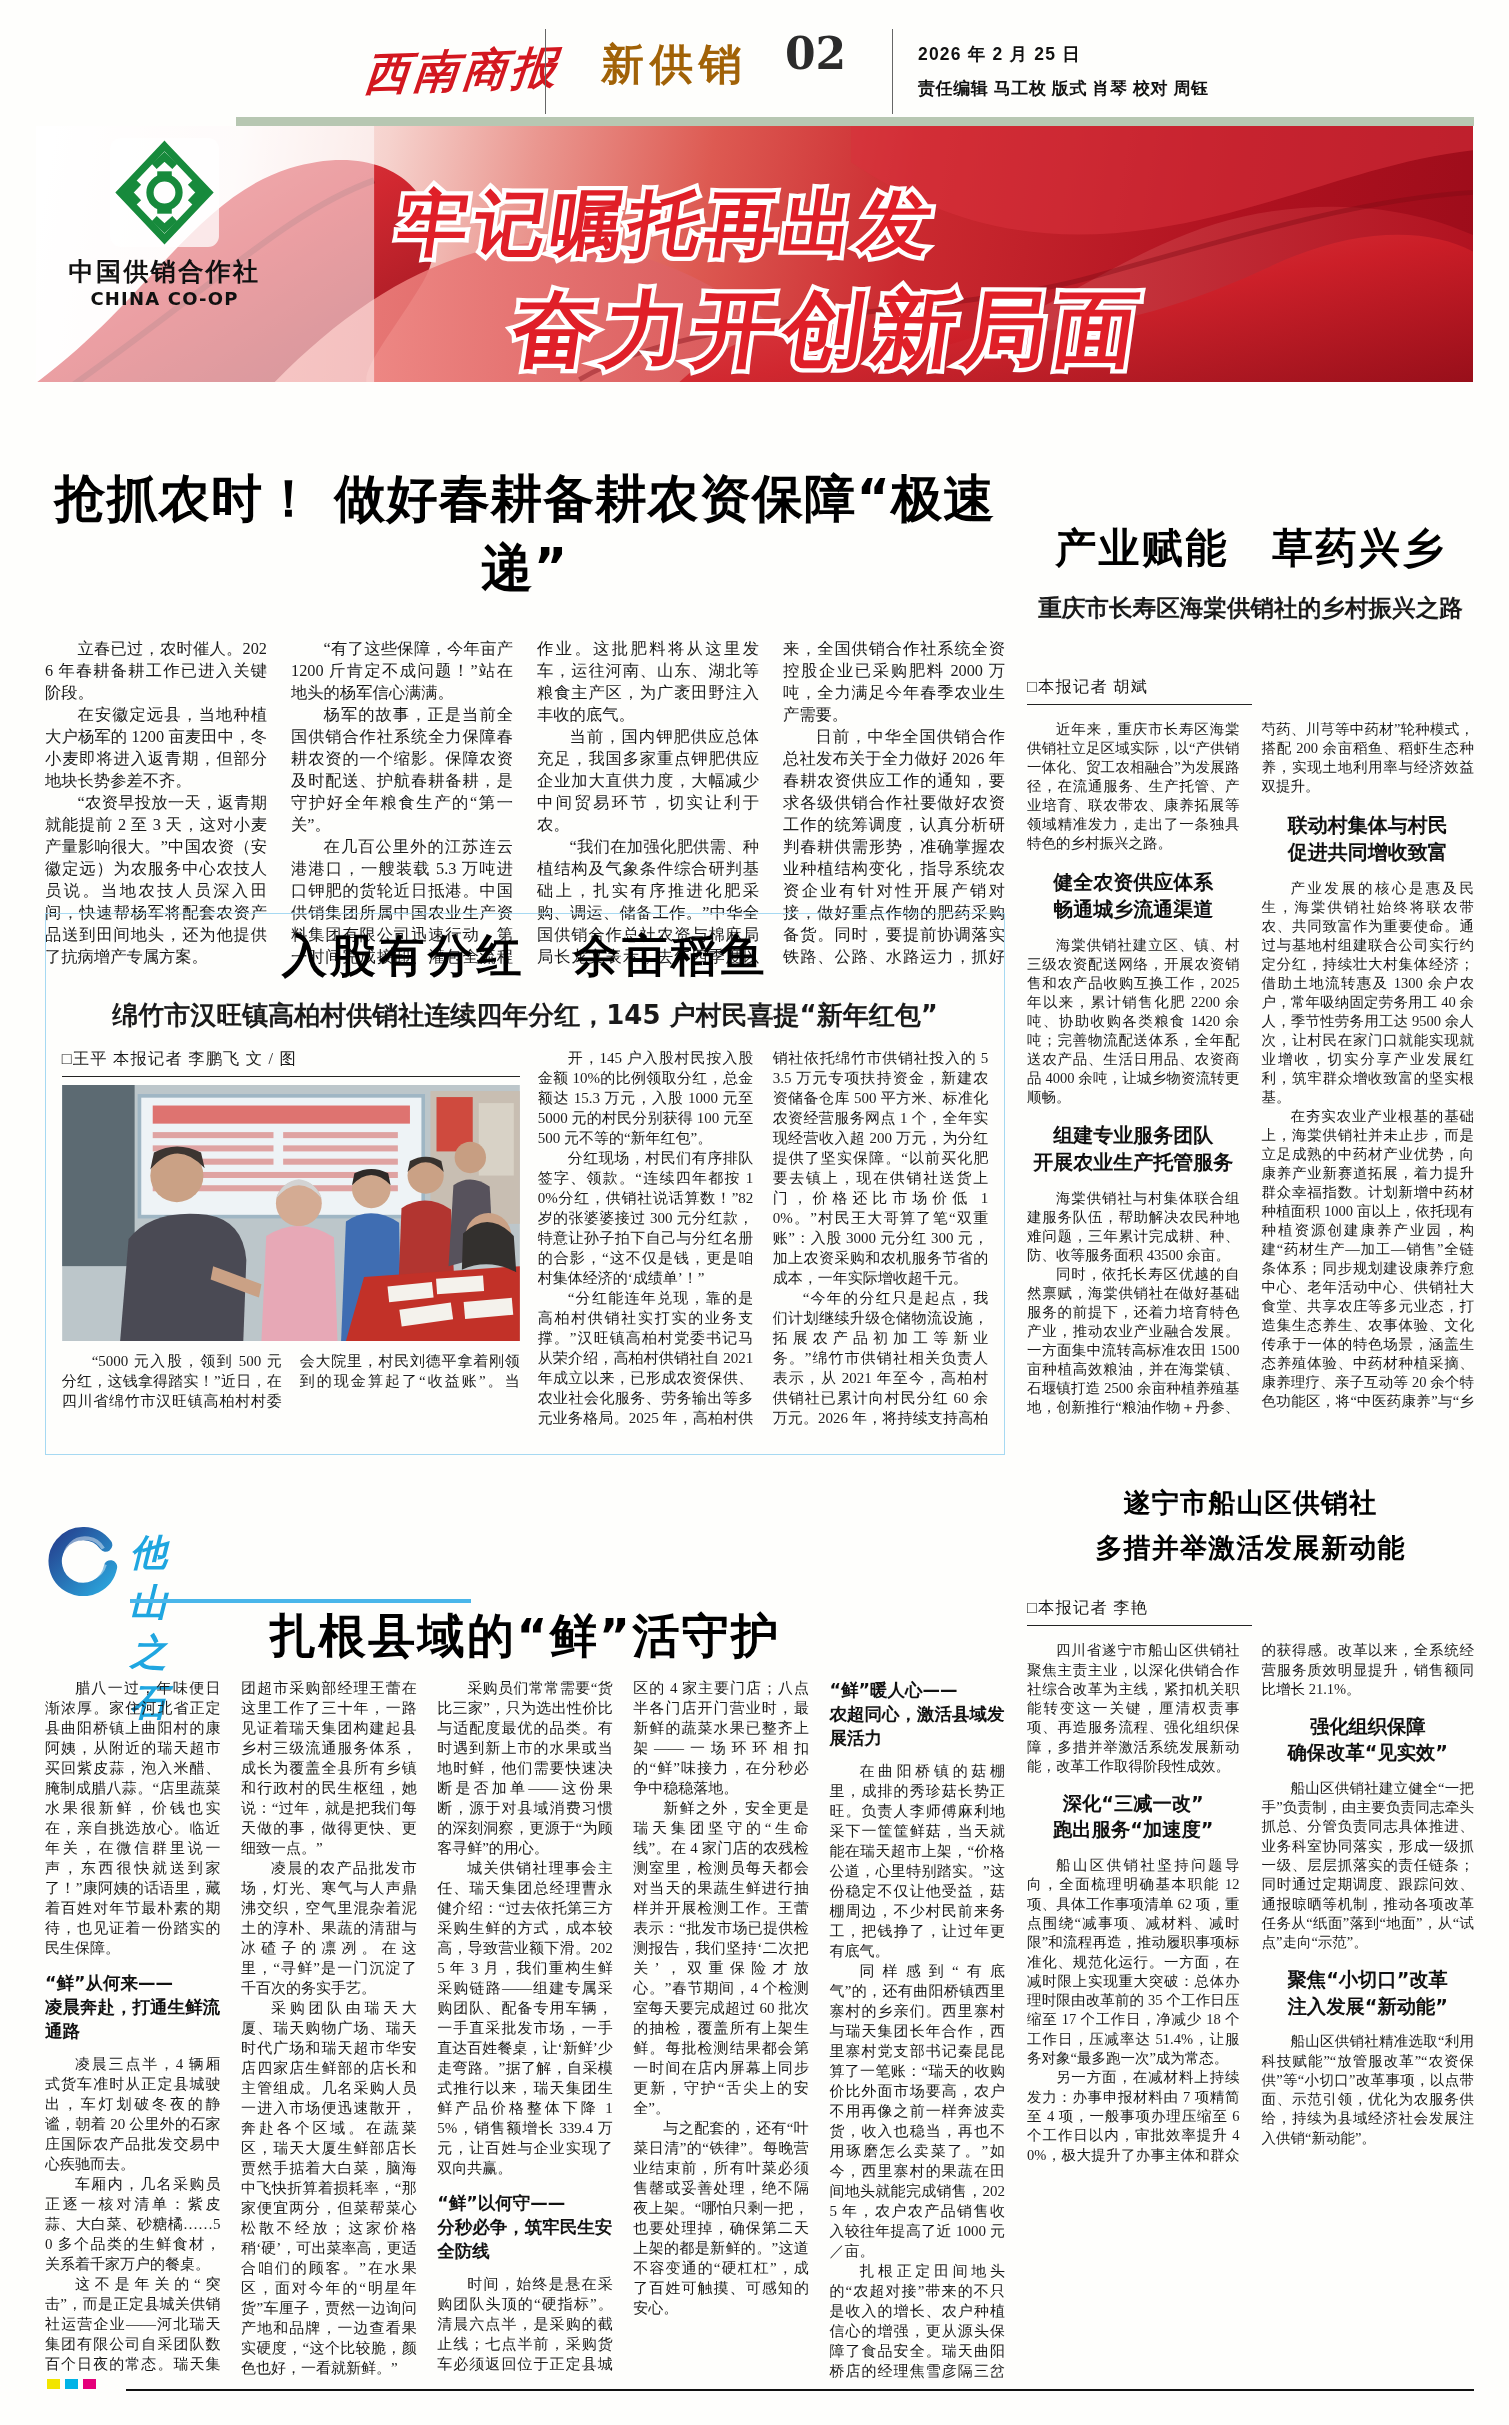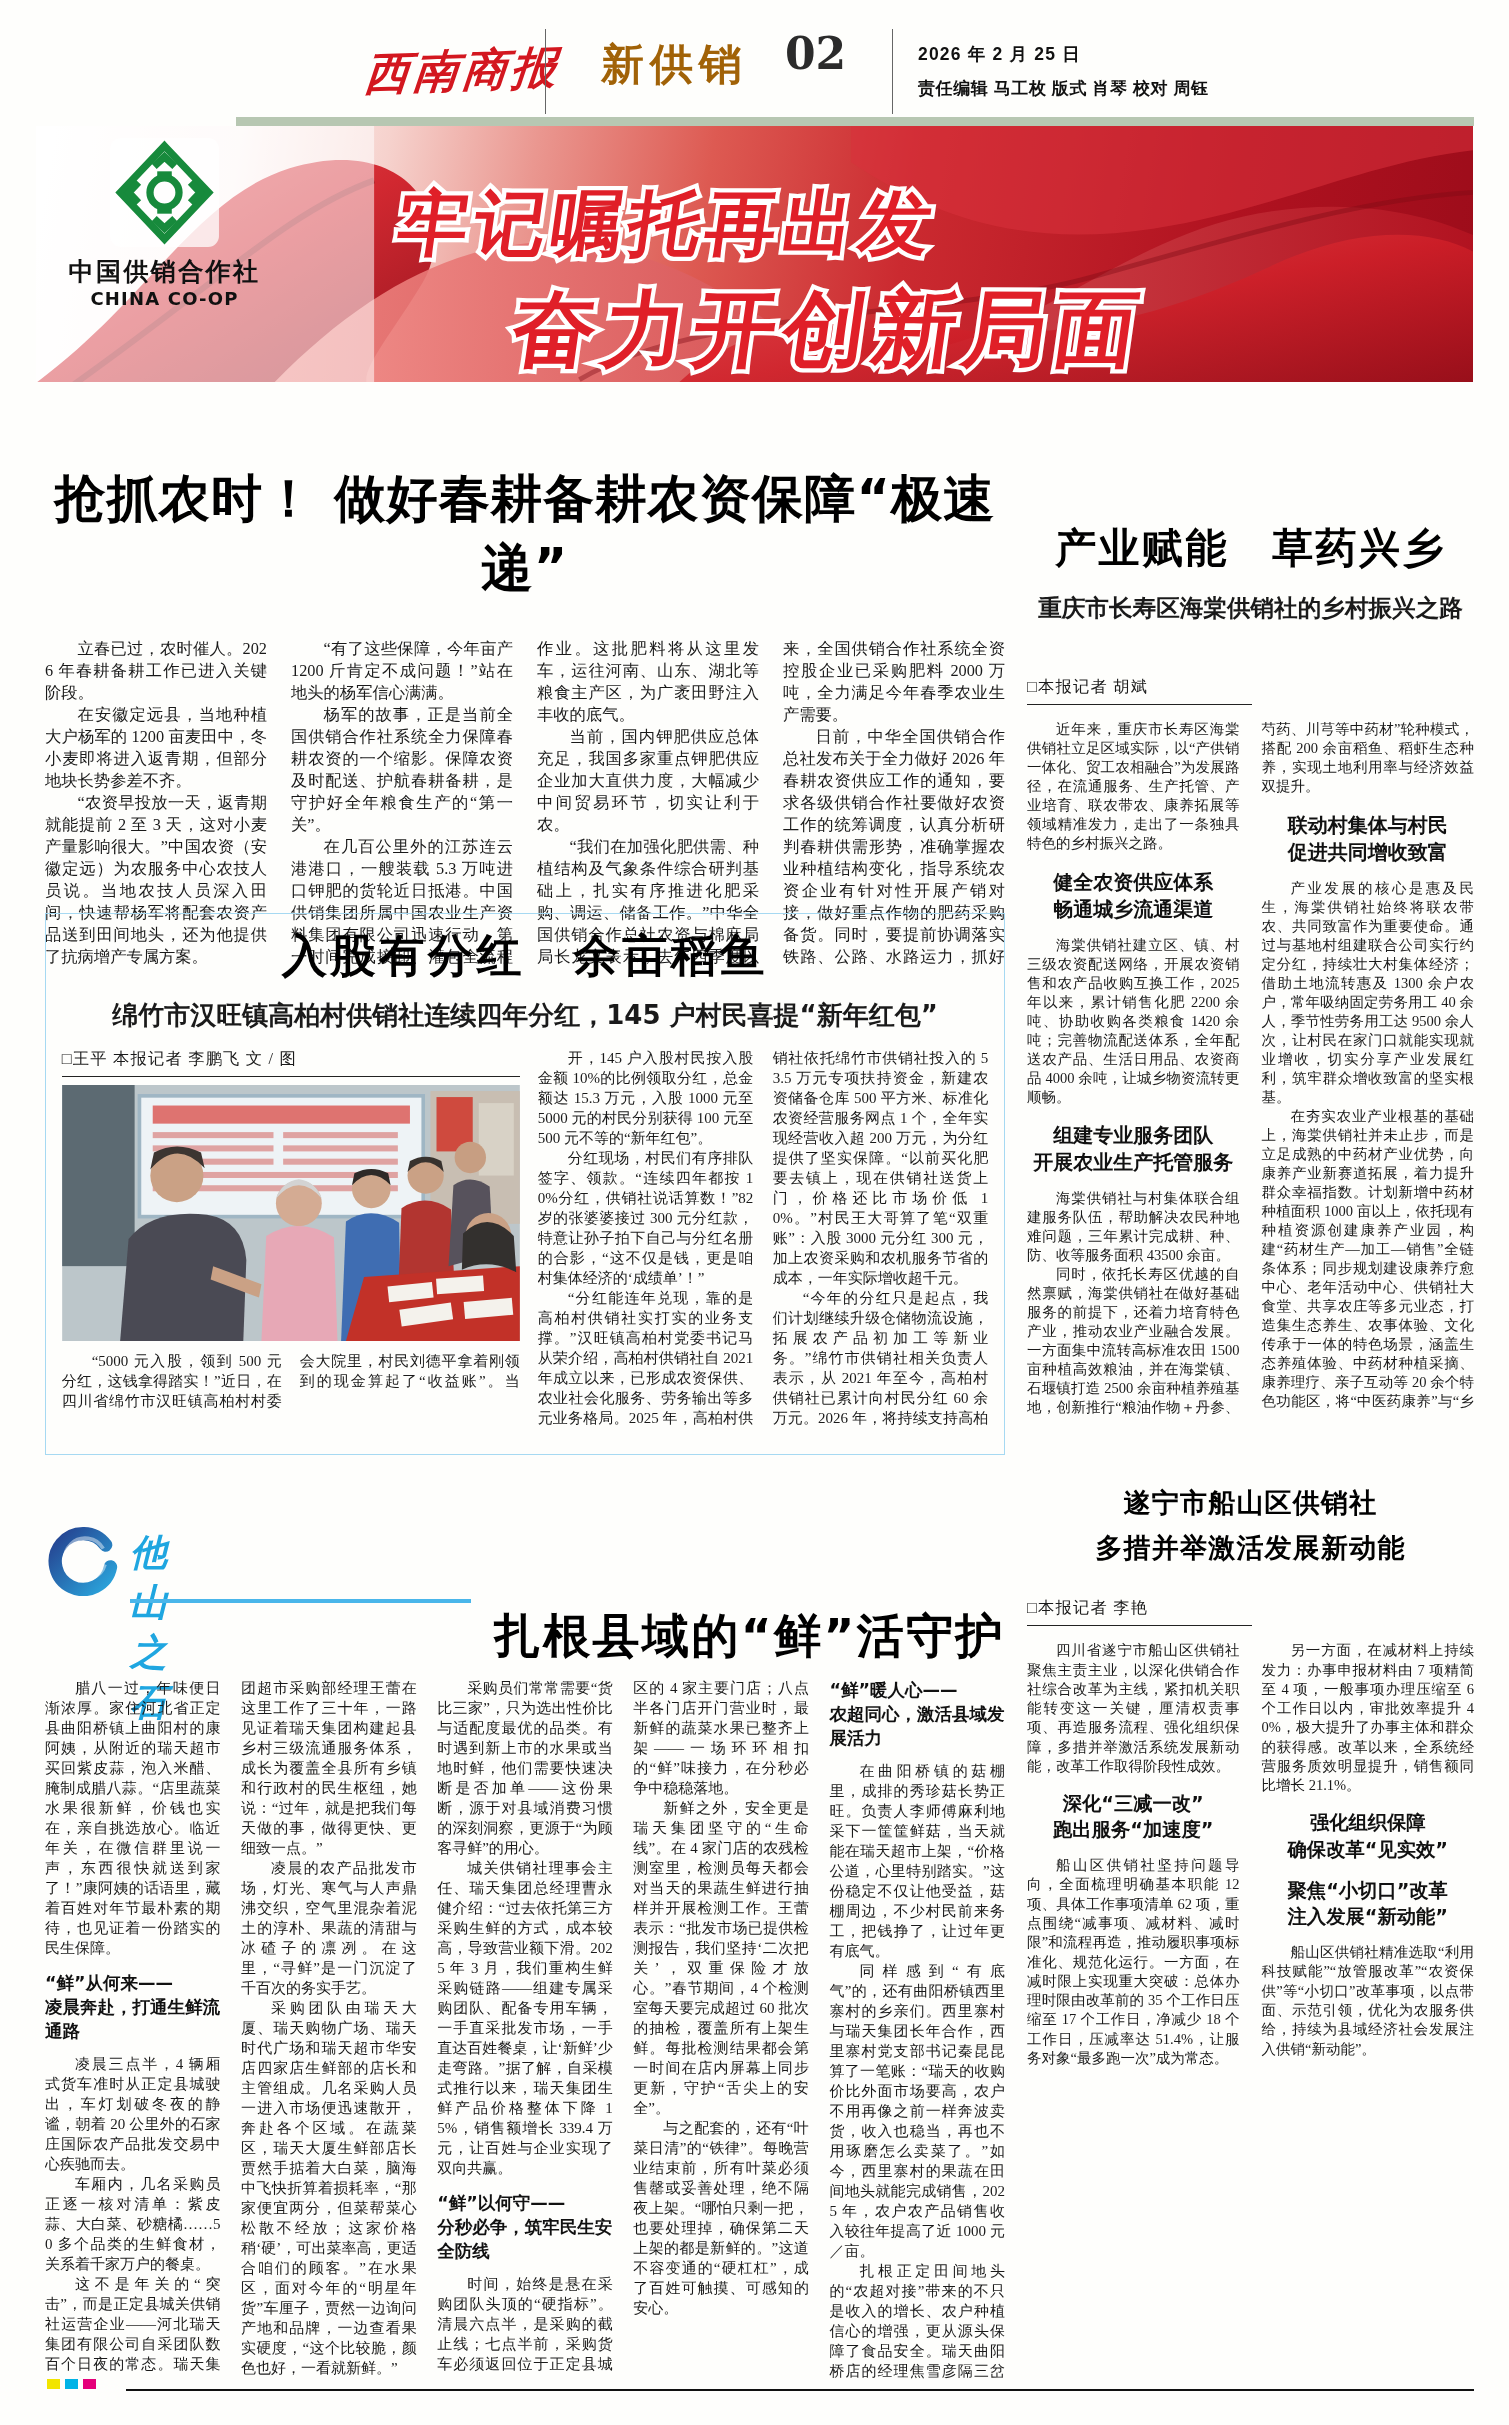--- a/index.html
+++ b/index.html
@@ -62,21 +62,21 @@
   .mid-photo{margin-top:8.5px;width:458px;height:256px;display:block;}
   .mid-lead{margin-top:9.7px;height:68px;overflow:hidden;column-count:2;column-gap:18px;
             font-size:15px;line-height:20px;text-align:justify;word-break:break-all;text-indent:2em;}
   .mid-cols{flex:1;height:394px;overflow:hidden;column-count:2;column-gap:19.3px;
             font-size:15px;line-height:20px;}
   
   .badge{position:absolute;top:1522px;left:45px;height:75px;}
   .badge-label{position:absolute;left:85px;top:6px;font-size:37px;font-weight:900;color:#1fa6e0;
                font-family:"DejaVu Sans",sans-serif;letter-spacing:2.4px;font-style:italic;}
   .badge-rule{position:absolute;top:1599px;left:130px;width:341px;height:3.6px;background:#4ab6ea;}
-  .article-bottom-head{position:absolute;top:1605px;left:45px;width:960px;font-size:47px;letter-spacing:2.4px;text-align:right;}
+  .article-bottom-head{position:absolute;top:1605px;left:45px;width:960px;font-size:47px;letter-spacing:2.4px;}
   .article-bottom{position:absolute;top:1678px;left:45px;width:960px;height:716px;overflow:hidden;
                   column-count:5;column-gap:20.5px;font-size:15px;line-height:20px;}
   .article-bottom .blk-h{text-align:left;font-size:17.5px;line-height:24px;margin:13.3px 0 11px;}
   
   .article-br{position:absolute;top:1480px;left:1027px;width:447px;}
   .article-br .title{font-size:27px;line-height:45px;letter-spacing:1.2px;}
   .article-br .byline{margin-top:26.6px;width:225px;}
   .article-br .body{margin-top:15.7px;height:748px;overflow:hidden;column-count:2;column-gap:22px;
                     font-size:14.5px;line-height:19.3px;}
   .article-br .blk-h{font-size:19.3px;line-height:26.6px;margin:14.5px 0 12px;}
@@ -292,20 +292,21 @@
     </div>
     <div class="byline">□本报记者 李艳</div>
     <div class="body">
         <div class="blk-p">四川省遂宁市船山区供销社聚焦主责主业，以深化供销合作社综合改革为主线，紧扣机关职能转变这一关键，厘清权责事项、再造服务流程、强化组织保障，多措并举激活系统发展新动能，改革工作取得阶段性成效。</div>
         <div class="blk-h">深化“三减一改”
 跑出服务“加速度”</div>
         <div class="blk-p">船山区供销社坚持问题导向，全面梳理明确基本职能 12 项、具体工作事项清单 62 项，重点围绕“减事项、减材料、减时限”和流程再造，推动履职事项标准化、规范化运行。一方面，在减时限上实现重大突破：总体办理时限由改革前的 35 个工作日压缩至 17 个工作日，净减少 18 个工作日，压减率达 51.4%，让服务对象“最多跑一次”成为常态。</div>
         <div class="blk-p">另一方面，在减材料上持续发力：办事申报材料由 7 项精简至 4 项，一般事项办理压缩至 6 个工作日以内，审批效率提升 40%，极大提升了办事主体和群众的获得感。改革以来，全系统经营服务质效明显提升，销售额同比增长 21.1%。</div>
         <div class="blk-h">强化组织保障
 确保改革“见实效”</div>
+        <div class="blk-p">船山区供销社建立健全“一把手”负责制，由主要负责同志牵头抓总、分管负责同志具体推进、业务科室协同落实，形成一级抓一级、层层抓落实的责任链条；同时通过定期调度、跟踪问效、通报晾晒等机制，推动各项改革任务从“纸面”落到“地面”，从“试点”走向“示范”。</div>
         <div class="blk-h">聚焦“小切口”改革
 注入发展“新动能”</div>
         <div class="blk-p">船山区供销社精准选取“利用科技赋能”“放管服改革”“农资保供”等“小切口”改革事项，以点带面、示范引领，优化为农服务供给，持续为县域经济社会发展注入供销“新动能”。</div>
       </div>
   </div>
 
   <div class="reg-marks">
     <i style="background:#f2e500"></i>
     <i style="background:#00b3e6"></i>
     <i style="background:#e5007a"></i>

